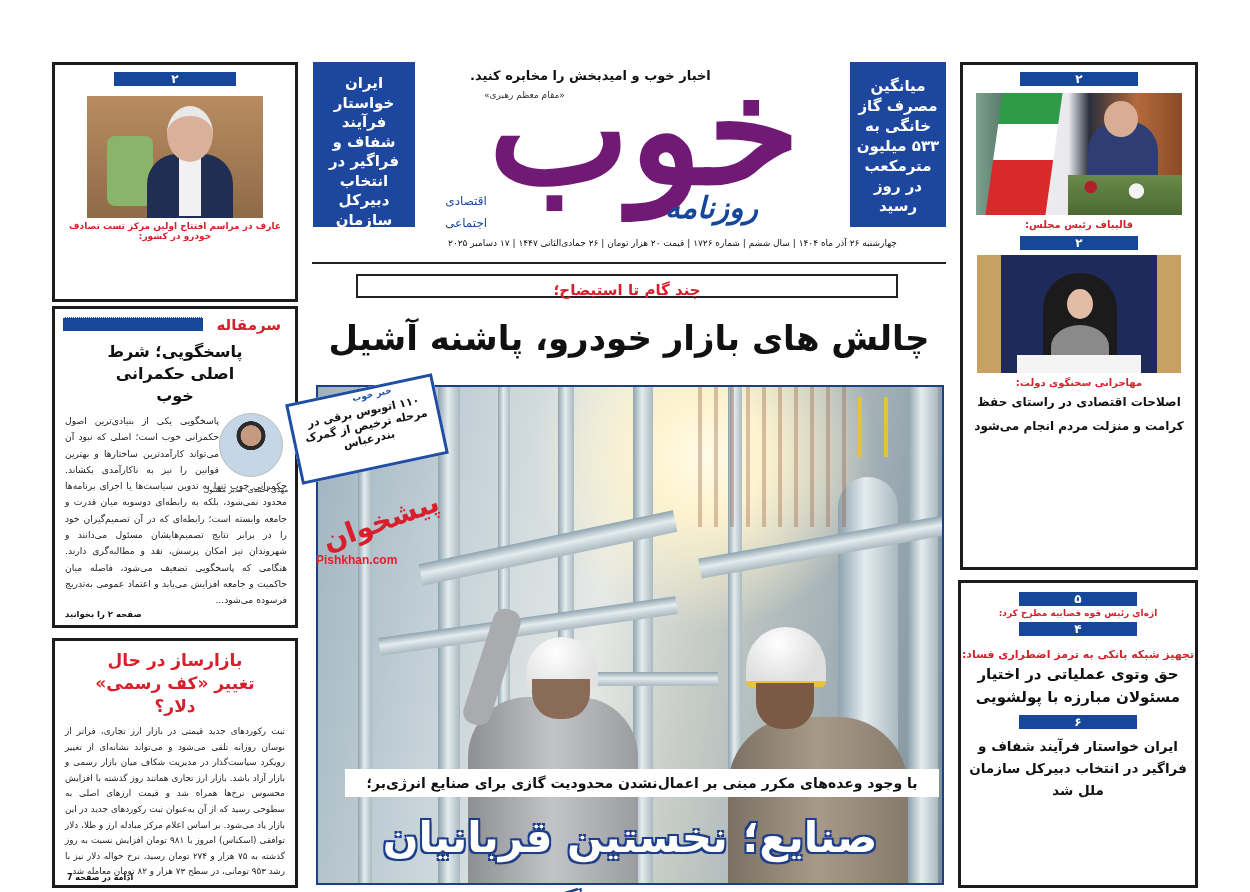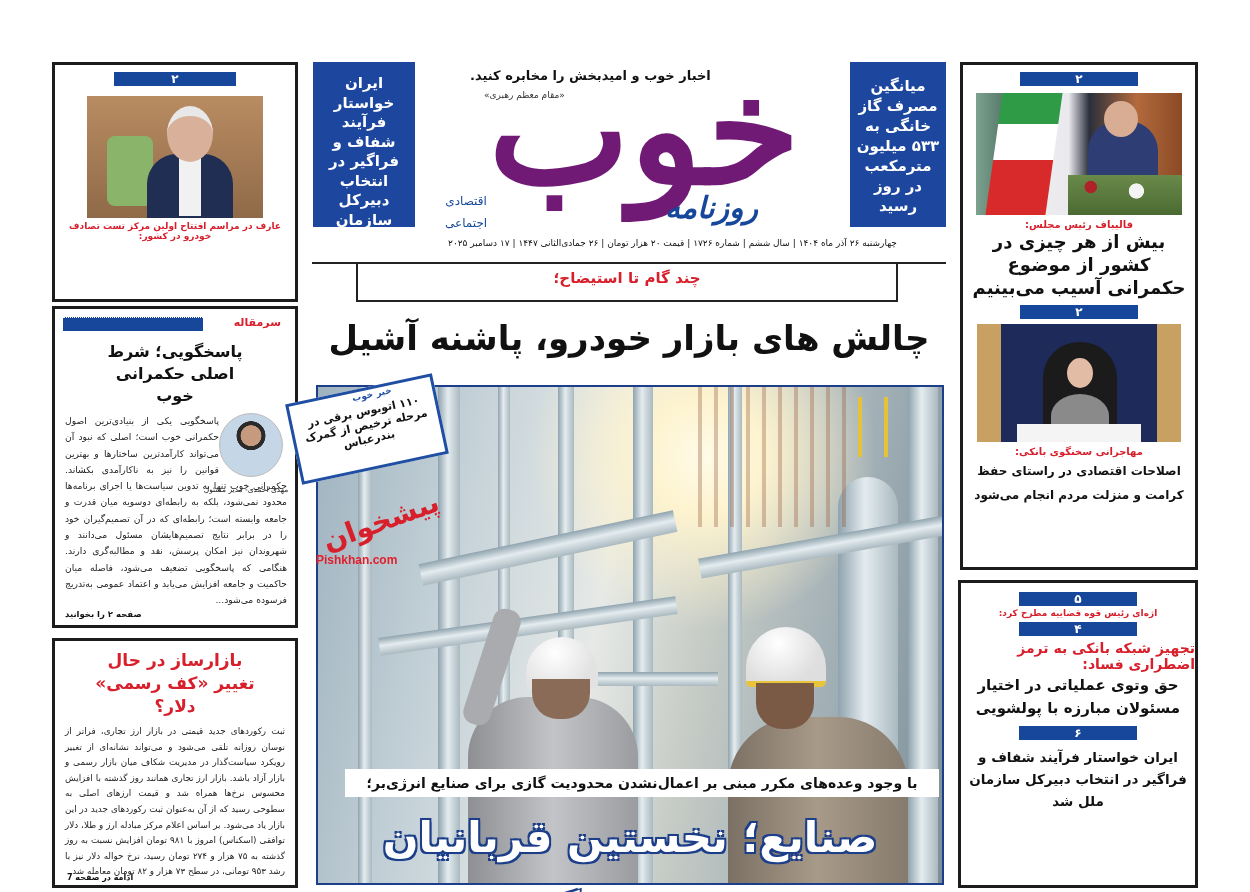--- a/index.html
+++ b/index.html
@@ -17,21 +17,21 @@
   .logo-word { position: absolute; right: 20px; top: 0; font-size: 150px; line-height: 180px; font-weight: bold; color: #701a75; font-family: "DejaVu Serif", serif; }
   .logo-sub { position: absolute; right: 62px; top: 150px; font-size: 30px; font-weight: bold; color: #16479a; font-style: italic; font-family: "DejaVu Serif", serif; }
   .logo-side { position: absolute; left: 45px; top: 150px; font-size: 12px; color: #16479a; line-height: 22px; text-align: center; letter-spacing: 2px; }
   .slogan { position: absolute; left: 70px; top: 28px; font-size: 13px; font-weight: bold; color: #111; }
   .slogan-src { position: absolute; left: 84px; top: 50px; font-size: 9px; color: #333; }
   .dateline { position: absolute; left: 400px; top: 238px; width: 545px; font-size: 9px; color: #111; text-align: center; white-space: nowrap; }
   .rule { position: absolute; left: 312px; top: 262px; width: 634px; height: 2px; background: #222; }
 
   .blue-box { position: absolute; background: #1d479e; color: #fff; font-weight: bold; text-align: center; line-height: 19px; font-size: 16px; padding-top: 12px; }
 
-  .pill-kicker { position: absolute; left: 356px; top: 262px; width: 542px; height: 40px; border: 2px solid #222; color: #d8202c; font-weight: bold; font-size: 15px; text-align: center; line-height: 28px; }
+  .pill-kicker { position: absolute; left: 356px; top: 274px; width: 542px; height: 24px; border: 2px solid #222; color: #d8202c; font-weight: bold; font-size: 15px; text-align: center; line-height: 28px; }
   .main-head { position: absolute; left: 312px; top: 312px; width: 634px; text-align: center; font-weight: bold; font-size: 34px; line-height: 52px; color: #111; }
 
   .main-photo { position: absolute; left: 316px; top: 385px; width: 628px; height: 500px; border: 2px solid #1d3f8a;
      background:
        radial-gradient(circle at 62% 14%, #fffbe8 0%, #fdf3cf 10%, rgba(255,255,255,0) 30%),
        linear-gradient(100deg, #9fb3bf 0%, #c8d4da 25%, #e6e9e6 45%, #c7ccc6 60%, #a0aeb5 80%, #7c8e98 100%);
      overflow: hidden; }
   .pipe { position: absolute; background: linear-gradient(90deg, #8fa3ae, #e4ecef 45%, #aab9c0); }
   .pipe-h { position: absolute; background: linear-gradient(180deg, #8fa3ae, #e4ecef 45%, #aab9c0); }
   .worker { position: absolute; }
@@ -55,21 +55,21 @@
     <div style="position:absolute; left:60px; top:58px; width:86px; height:70px; background:#1f2e52; border-radius:30px 30px 0 0;"></div>
     <div style="position:absolute; left:92px; top:60px; width:22px; height:60px; background:#f1f1f1;"></div>
     <div style="position:absolute; left:80px; top:10px; width:46px; height:56px; background:#d9b09a; border-radius:50%; border-top:10px solid #e8e8e8;"></div>
   </div>
   <div class="kicker" style="margin-top:3px; font-size:9px;">عارف در مراسم افتتاح اولین مرکز تست تصادف خودرو در کشور:</div>
 </div>
 
 <div class="box" style="left:52px; top:306px; width:246px; height:322px;">
   <div style="position:relative; height:26px;">
     <div style="position:absolute; left:8px; top:8px; width:140px; height:14px; background:#16479a; border-top:1px dotted #fff;"></div>
-    <div style="position:absolute; right:14px; top:7px; color:#d8202c; font-weight:bold; font-size:11px;">سرمقاله</div>
+    <div style="position:absolute; right:14px; top:7px; color:#d8202c; font-weight:bold; font-size:15px;">سرمقاله</div>
   </div>
   <div class="head" style="font-size:16px; line-height:22px; padding:6px 40px 0;">پاسخگویی؛ شرط اصلی حکمرانی خوب</div>
   <div style="position:relative; margin-top:6px;">
     <div style="float:right; margin-right:12px; width:64px; height:64px; border-radius:50%; background: radial-gradient(circle at 50% 35%, #c59a7e 0 20%, #2a2a2a 21% 28%, #c5d6e6 29%); border:1px solid #bbb;"></div>
     <div style="position:absolute; right:4px; top:72px; width:90px; font-size:7.5px; text-align:center; color:#222;">مهدی احمدی- مدیر مسئول</div>
     <div class="body-text" style="padding:0 8px 0 10px; font-size:9.2px; line-height:16.3px;">پاسخگویی یکی از بنیادی‌ترین اصول حکمرانی خوب است؛ اصلی که نبود آن می‌تواند کارآمدترین ساختارها و بهترین قوانین را نیز به ناکارآمدی بکشاند. حکمرانی خوب تنها به تدوین سیاست‌ها یا اجرای برنامه‌ها محدود نمی‌شود، بلکه به رابطه‌ای دوسویه میان قدرت و جامعه وابسته است؛ رابطه‌ای که در آن تصمیم‌گیران خود را در برابر نتایج تصمیم‌هایشان مسئول می‌دانند و شهروندان نیز امکان پرسش، نقد و مطالبه‌گری دارند. هنگامی که پاسخگویی تضعیف می‌شود، فاصله میان حاکمیت و جامعه افزایش می‌یابد و اعتماد عمومی به‌تدریج فرسوده می‌شود...</div>
   </div>
   <div style="position:absolute; left:10px; bottom:6px; font-size:8.5px; font-weight:bold; color:#111;">صفحه ۲ را بخوانید</div>
 </div>
 
@@ -144,43 +144,42 @@
 
   <div>
     <div class="num-bar" style="width:118px; margin-top:7px;">۲</div>
     <div class="photo" style="width:206px; height:122px; margin-top:7px; background:linear-gradient(90deg,#7ea28f 0%,#5a7d6f 12%,#f0f0f0 25%,#e9e9ee 45%,#2a2f3c 55%,#b36a3c 78%,#8a4a26 100%);">
       <div style="position:absolute; left:18px; top:0; width:60px; height:122px; background:linear-gradient(180deg,#2f9b47 0 25%,#ffffff 25% 55%,#d82a2a 55%); transform:skewX(-8deg);"></div>
       <div style="position:absolute; left:112px; top:28px; width:70px; height:70px; background:#2e3e74; border-radius:30px 30px 0 0;"></div>
       <div style="position:absolute; left:128px; top:8px; width:34px; height:36px; background:#d9ad93; border-radius:50%;"></div>
       <div style="position:absolute; left:92px; top:82px; width:114px; height:40px; background:radial-gradient(circle at 20% 30%,#b0222a 0 6%,transparent 7%), radial-gradient(circle at 60% 40%,#f4f4f4 0 10%,transparent 11%), linear-gradient(#6a8a4a,#4a6a32);"></div>
     </div>
     <div class="kicker" style="margin-top:4px;">قالیباف رئیس مجلس:</div>
-    <div class="head" style="font-size:18px; line-height:23px; padding:0 8px;">بیش از هر چیزی در کشور از موضوع حکمرانی آسیب می‌بینیم</div>
   </div>
 
   <div style="margin-top:6px;">
     <div class="num-bar" style="width:118px;">۲</div>
     <div class="photo" style="width:204px; height:118px; margin-top:5px; background:linear-gradient(90deg,#c8a062 0 12%,#1e2a5a 12% 88%,#c8a062 88%);">
       <div style="position:absolute; left:66px; top:18px; width:74px; height:100px; background:#1b1b1b; border-radius:36px 36px 0 0;"></div>
       <div style="position:absolute; left:90px; top:34px; width:26px; height:30px; background:#e3bca6; border-radius:50%;"></div>
       <div style="position:absolute; left:74px; top:70px; width:58px; height:44px; background:#8a8a8a; border-radius:50% 50% 0 0;"></div>
       <div style="position:absolute; left:40px; top:100px; width:124px; height:18px; background:#f4f4f4;"></div>
     </div>
-    <div class="kicker" style="margin-top:4px;">مهاجرانی سخنگوی بانکی:</div>
+    <div class="kicker" style="margin-top:4px;">مهاجرانی سخنگوی دولت:</div>
     <div class="head" style="font-size:12px; line-height:24px; padding:2px 8px 0;">اصلاحات اقتصادی در راستای حفظ کرامت و منزلت مردم انجام می‌شود</div>
   </div>
 </div>
 
 <div class="box" style="left:958px; top:580px; width:240px; height:308px;">
   <div>
     <div class="num-bar" style="width:118px; margin-top:9px;">۵</div>
     <div class="kicker" style="margin-top:2px; font-size:9px;">اژه‌ای رئیس قوه قضاییه مطرح کرد:</div>
   </div>
   <div style="margin-top:4px;">
     <div class="num-bar" style="width:118px;">۴</div>
-    <div class="kicker" style="margin-top:4px; font-size:14px;text-align:right;">تجهیز شبکه بانکی به ترمز اضطراری فساد:</div>
+    <div class="kicker" style="margin-top:12px; font-size:11px;">تجهیز شبکه بانکی به ترمز اضطراری فساد:</div>
     <div class="head" style="font-size:15px; line-height:23px; padding:2px 10px 0;">حق وتوی عملیاتی در اختیار مسئولان مبارزه با پولشویی</div>
   </div>
   <div style="margin-top:6px;">
     <div class="num-bar" style="width:118px;">۶</div>
     <div class="head" style="font-size:13.5px; line-height:22px; padding:6px 6px 0;">ایران خواستار فرآیند شفاف و فراگیر در انتخاب دبیرکل سازمان ملل شد</div>
   </div>
 </div>
 
 </body></html>

